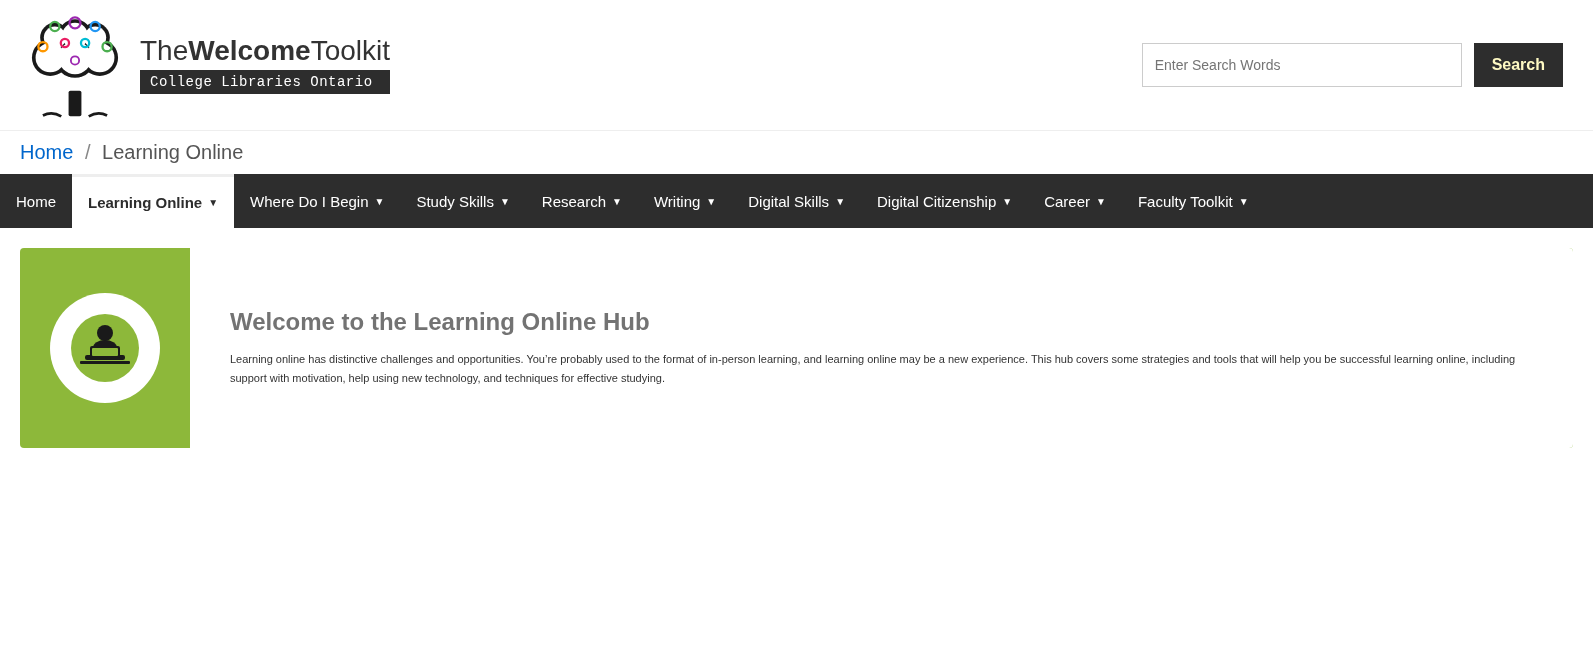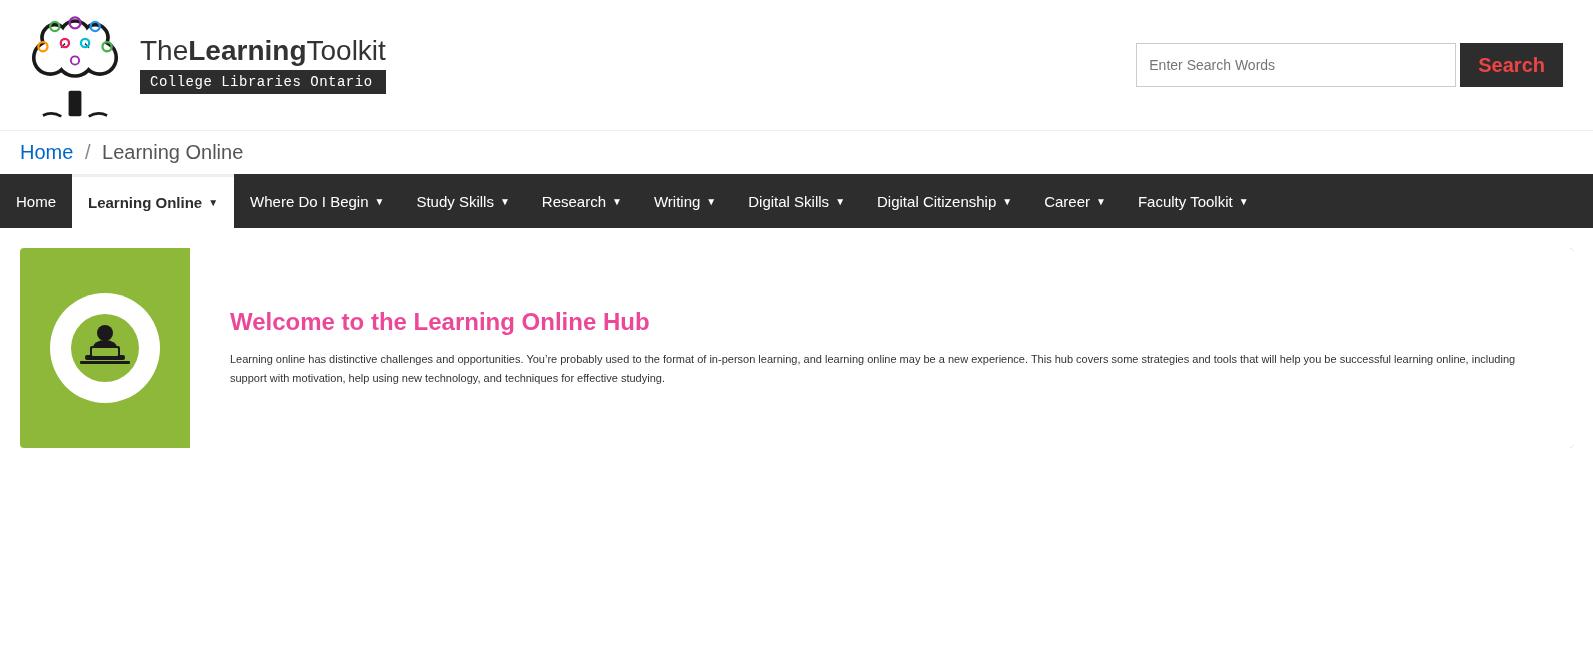--- a/index.html
+++ b/index.html
@@ -37,38 +37,38 @@
       color: #fff;
       padding: 4px 10px;
       font-size: 14px;
       margin-top: 3px;
       letter-spacing: 0.5px;
       font-family: Liberation Mono, monospace;
     }
     .search-area {
       display: flex;
       align-items: center;
-      gap: 4px;
+      gap: 12px;
     }
     .search-input {
       width: 320px;
       height: 44px;
       border: 1px solid #ccc;
       padding: 0 12px;
       font-size: 14px;
       color: #999;
       outline: none;
     }
     .search-button {
       height: 44px;
       padding: 0 18px;
       background: #2d2d2d;
-      color: #ef4444;
+      color: #fef9c3;
       border: none;
-      font-size: 20px;
+      font-size: 16px;
       font-weight: bold;
       cursor: pointer;
     }
 
     
     .breadcrumb {
       padding: 10px 20px;
       font-size: 20px;
       color: #555;
       background: #fff;
@@ -149,21 +149,21 @@
       background: #fff;
       padding: 30px 40px 30px 40px;
       flex: 1;
       min-height: 200px;
       display: flex;
       flex-direction: column;
       justify-content: center;
     }
     .welcome-title {
       font-size: 24px;
-      color: #ec4899;
+      color: #737373;
       font-weight: bold;
       margin-bottom: 14px;
     }
     .welcome-body {
       font-size: 11px;
       color: #333;
       line-height: 1.7;
     }
 
     
@@ -203,21 +203,21 @@
       <circle cx="33" cy="18" r="5" fill="none" stroke="#4CAF50" stroke-width="2.5"></circle>
       <circle cx="77" cy="18" r="5" fill="none" stroke="#2196F3" stroke-width="2.5"></circle>
       <circle cx="20" cy="40" r="5" fill="none" stroke="#ff9800" stroke-width="2.5"></circle>
       <circle cx="90" cy="40" r="5" fill="none" stroke="#4CAF50" stroke-width="2.5"></circle>
       <circle cx="44" cy="36" r="4.5" fill="none" stroke="#e91e63" stroke-width="2.5"></circle>
       <circle cx="66" cy="36" r="4.5" fill="none" stroke="#00bcd4" stroke-width="2.5"></circle>
       <circle cx="55" cy="55" r="4.5" fill="none" stroke="#9c27b0" stroke-width="2"></circle>
     </svg>
     <div class="logo-text-block">
       <div class="logo-title">
-        <span>The</span><strong>Learning</strong><span>Toolkit</span>
+        <span>The</span><strong>Welcome</strong><span>Toolkit</span>
       </div>
       <div class="logo-subtitle">College Libraries Ontario</div>
     </div>
   </div>
 
   <div class="search-area">
     <input class="search-input" type="text" placeholder="Enter Search Words" style="">
     <button class="search-button">Search</button>
   </div>
 </div>

